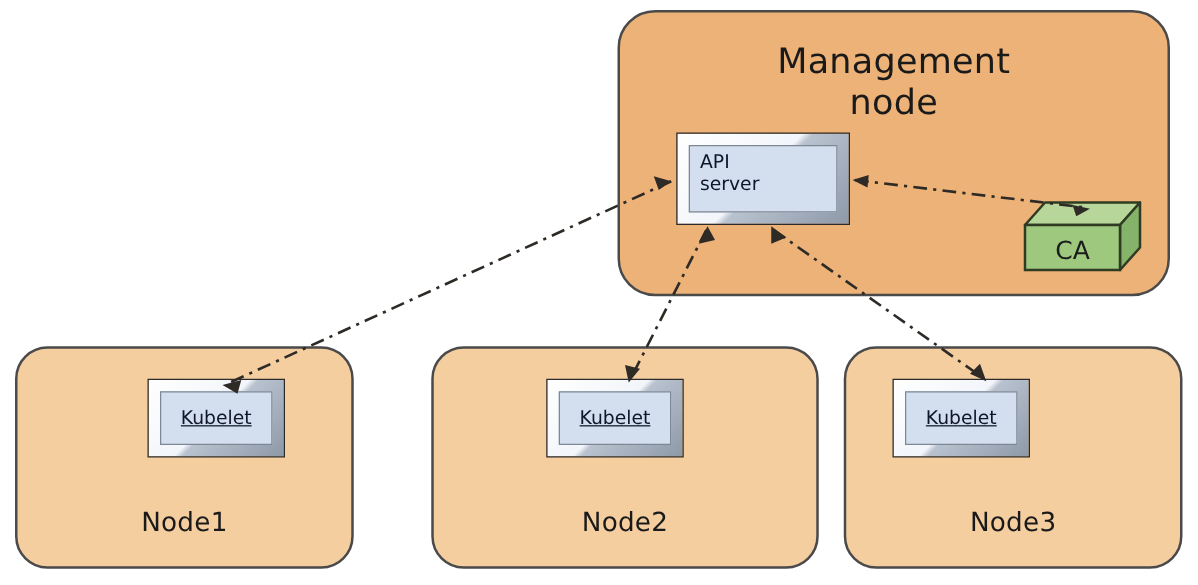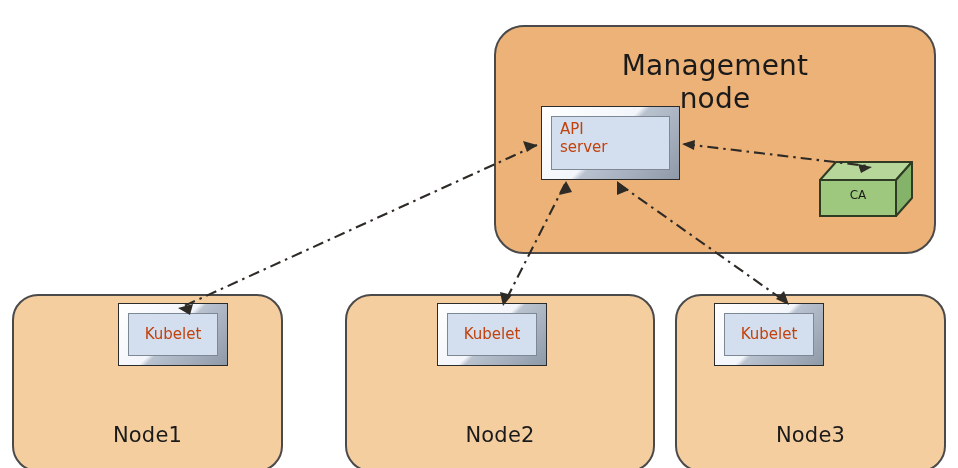--- a/index.html
+++ b/index.html
@@ -15,21 +15,20 @@
     font-family: "DejaVu Sans", sans-serif;
     overflow: hidden;
   }
 
   
   .zone {
     position: absolute;
     border: 2px solid #4a4a4a;
     border-radius: 30px;
     box-sizing: border-box;
-    margin-top: 17px;
   }
   .zone.mgmt {
     background: #edb277;
   }
   .zone.node {
     background: #f5cea0;
     border-radius: 26px;
   }
   .zone-title {
     position: absolute;
@@ -66,46 +65,47 @@
     height: 100%;
     box-sizing: border-box;
     border: 1px solid #7e8794;
     background: #d3dfee;
     position: relative;
   }
   .bevel-label {
     position: absolute;
     left: 8px;
     top: 4px;
-    color: #c2410c;
+    color: #0f172a;
     font-size: 15px;
     line-height: 1.18;
     white-space: pre-line;
   }
   .bevel-label.centered {
     left: 0;
     right: 0;
     top: 50%;
     transform: translateY(-50%);
     text-align: center;
     font-size: 15px;
+    text-decoration: underline;
   }
 
   
   .ca-wrap {
     position: absolute;
   }
   .ca-wrap svg { display: block; }
   .ca-text {
     position: absolute;
     left: 0;
     top: 30px;
     width: 74px;
     text-align: center;
-    font-size: 12px;
+    font-size: 20px;
     color: #1b1b1b;
   }
 
   
   #connectors {
     position: absolute;
     left: 0;
     top: 0;
     width: 958px;
     height: 468px;

